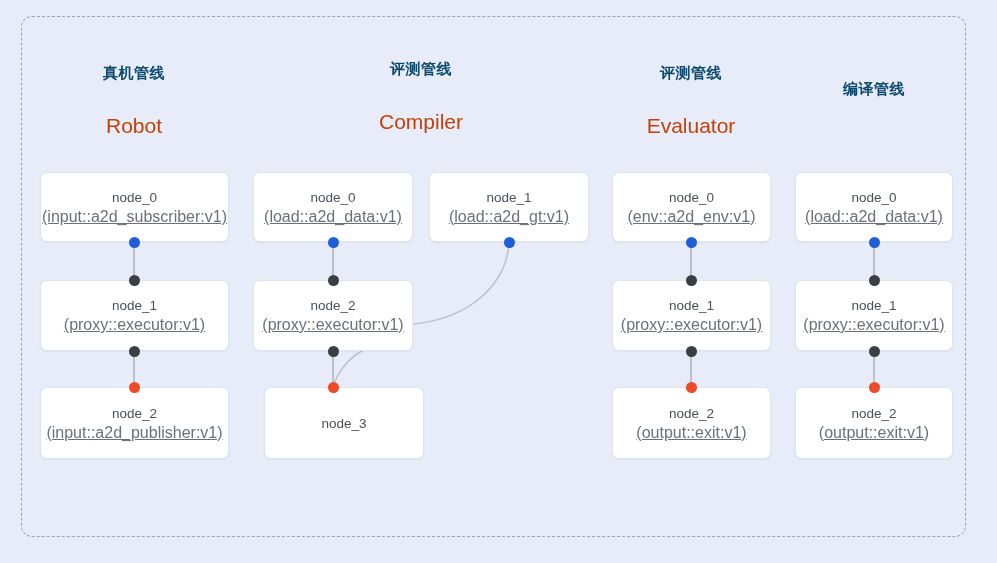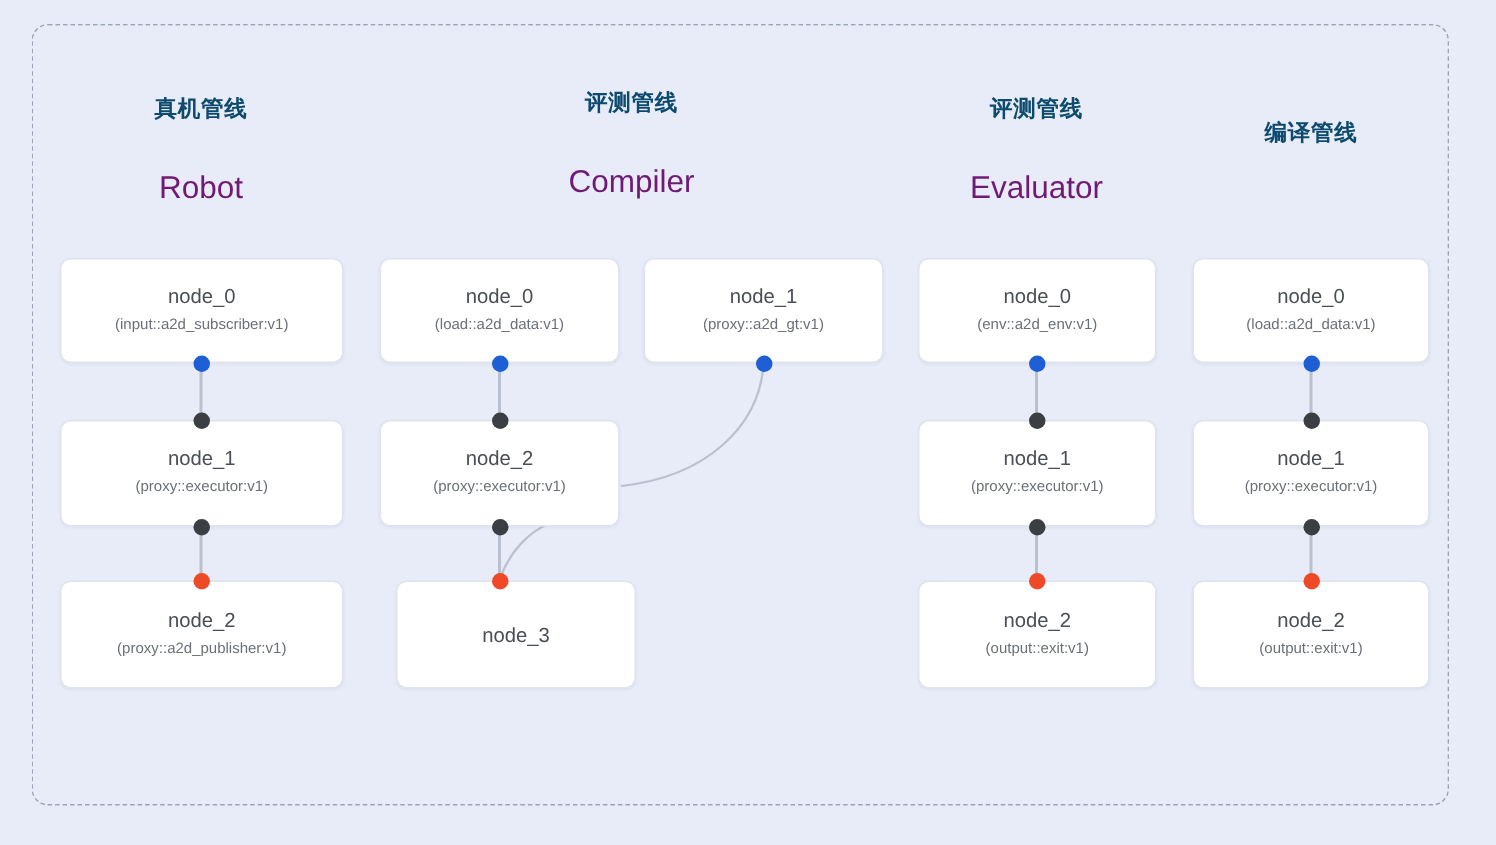--- a/index.html
+++ b/index.html
@@ -38,21 +38,21 @@
   }
   .col-head .cn {
     font-size: 15px;
     font-weight: bold;
     color: #0c4a6e;
     letter-spacing: 0.5px;
     line-height: 26px;
   }
   .col-head .en {
     font-size: 21px;
-    color: #701a75;
+    color: #c2410c;
     line-height: 28px;
     margin-top: 26px;
     font-weight: normal;
   }
   .node {
     position: absolute;
     box-sizing: border-box;
     background: #ffffff;
     border: 1px solid #dfe3ec;
     border-radius: 7px;
@@ -62,23 +62,24 @@
     align-items: center;
     justify-content: center;
     text-align: left;
   }
   .node .nname {
     font-size: 13.5px;
     color: #4a4f56;
     line-height: 19px;
   }
   .node .nspec {
-    font-size: 10px;
+    font-size: 16px;
     color: #6b7078;
     line-height: 20px;
+    text-decoration: underline;
   }
   .dot {
     position: absolute;
     border-radius: 50%;
     width: 11px;
     height: 11px;
     margin-left: -5.5px;
     margin-top: -5.5px;
   }
   .dot.blue  { background: #1f5fd6; }
@@ -144,30 +145,30 @@
   <div class="node" style="left:40px; top:172px; width:189px; height:70px;">
     <div class="nname">node_0</div>
     <div class="nspec">(input::a2d_subscriber:v1)</div>
   </div>
   <div class="node" style="left:40px; top:280px; width:189px; height:71px;">
     <div class="nname">node_1</div>
     <div class="nspec">(proxy::executor:v1)</div>
   </div>
   <div class="node" style="left:40px; top:387px; width:189px; height:72px;">
     <div class="nname">node_2</div>
-    <div class="nspec">(proxy::a2d_publisher:v1)</div>
+    <div class="nspec">(input::a2d_publisher:v1)</div>
   </div>
 
   <div class="node" style="left:253px; top:172px; width:160px; height:70px;">
     <div class="nname">node_0</div>
     <div class="nspec">(load::a2d_data:v1)</div>
   </div>
   <div class="node" style="left:429px; top:172px; width:160px; height:70px;">
     <div class="nname">node_1</div>
-    <div class="nspec">(proxy::a2d_gt:v1)</div>
+    <div class="nspec">(load::a2d_gt:v1)</div>
   </div>
   <div class="node" style="left:253px; top:280px; width:160px; height:71px;">
     <div class="nname">node_2</div>
     <div class="nspec">(proxy::executor:v1)</div>
   </div>
   <div class="node" style="left:264px; top:387px; width:160px; height:72px;gap:19px;">
     <div class="nname">node_3</div>
   </div>
 
   <div class="node" style="left:612px; top:172px; width:159px; height:70px;">

